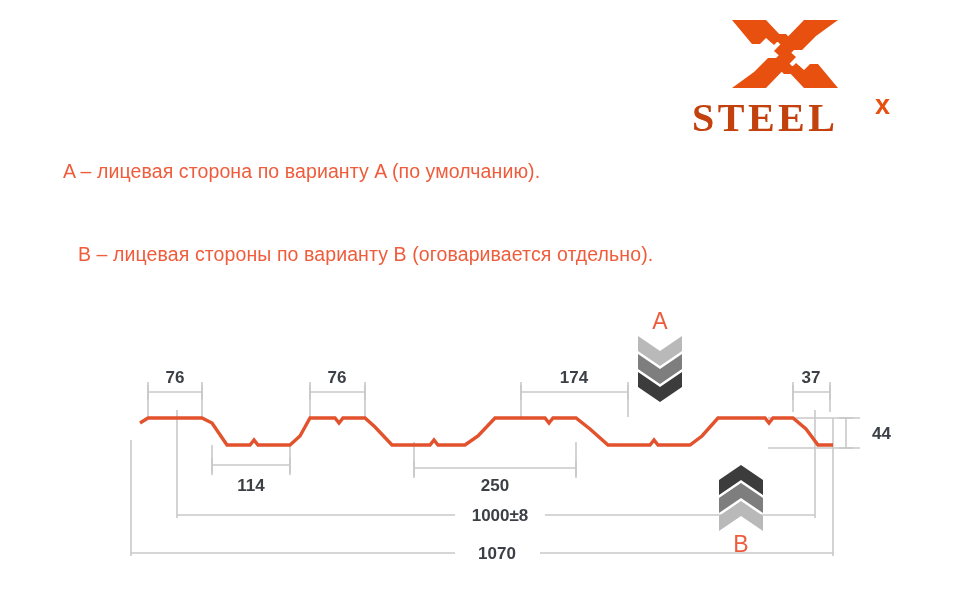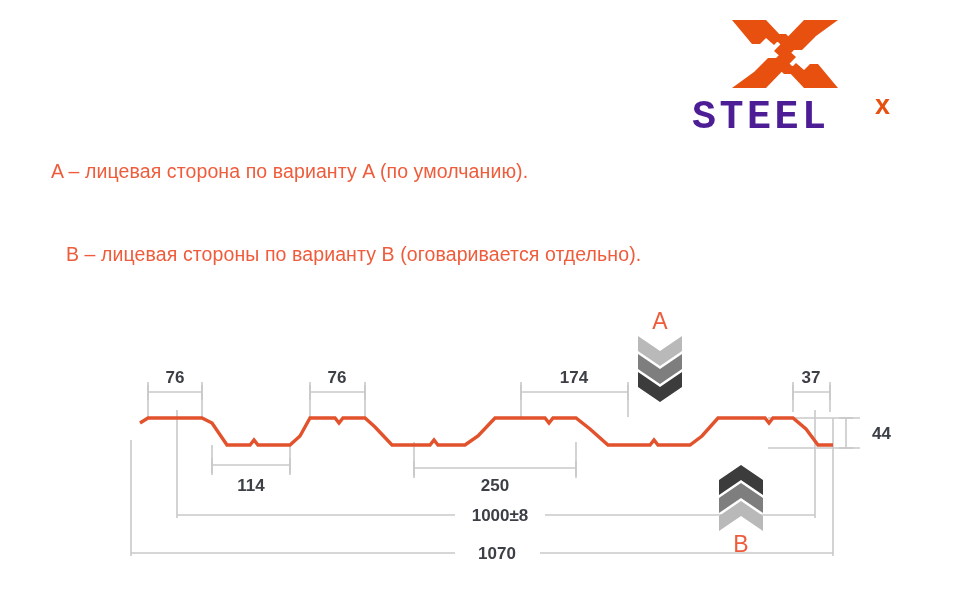--- a/index.html
+++ b/index.html
@@ -44,22 +44,22 @@
     width: 230px;
     height: 46px;
   }
   .logo-word-text {
     position: absolute;
     left: 2px;
     top: 0px;
     font-size: 40px;
     font-weight: bold;
     letter-spacing: 3.5px;
-    color: #4c1d95;
-    font-family: Liberation Mono, monospace;
+    color: #c2410c;
+    font-family: Liberation Serif, serif;
     line-height: 44px;
   }
   .logo-word-sup {
     position: absolute;
     left: 185px;
     top: -6px;
     font-size: 27px;
     font-weight: bold;
     color: #e8500f;
     font-family: "Liberation Sans", sans-serif;
@@ -67,20 +67,21 @@
   }
 
   
   .caption {
     position: absolute;
     color: #ef5c3c;
     font-size: 19.5px;
     font-family: "Liberation Sans", sans-serif;
     white-space: nowrap;
     letter-spacing: 0.1px;
+    margin-left: 12px;
   }
   #caption-a { left: 51px; top: 160px; }
   #caption-b { left: 66px; top: 243px; }
 
   
   #drawing {
     position: absolute;
     left: 0;
     top: 290px;
     width: 970px;

